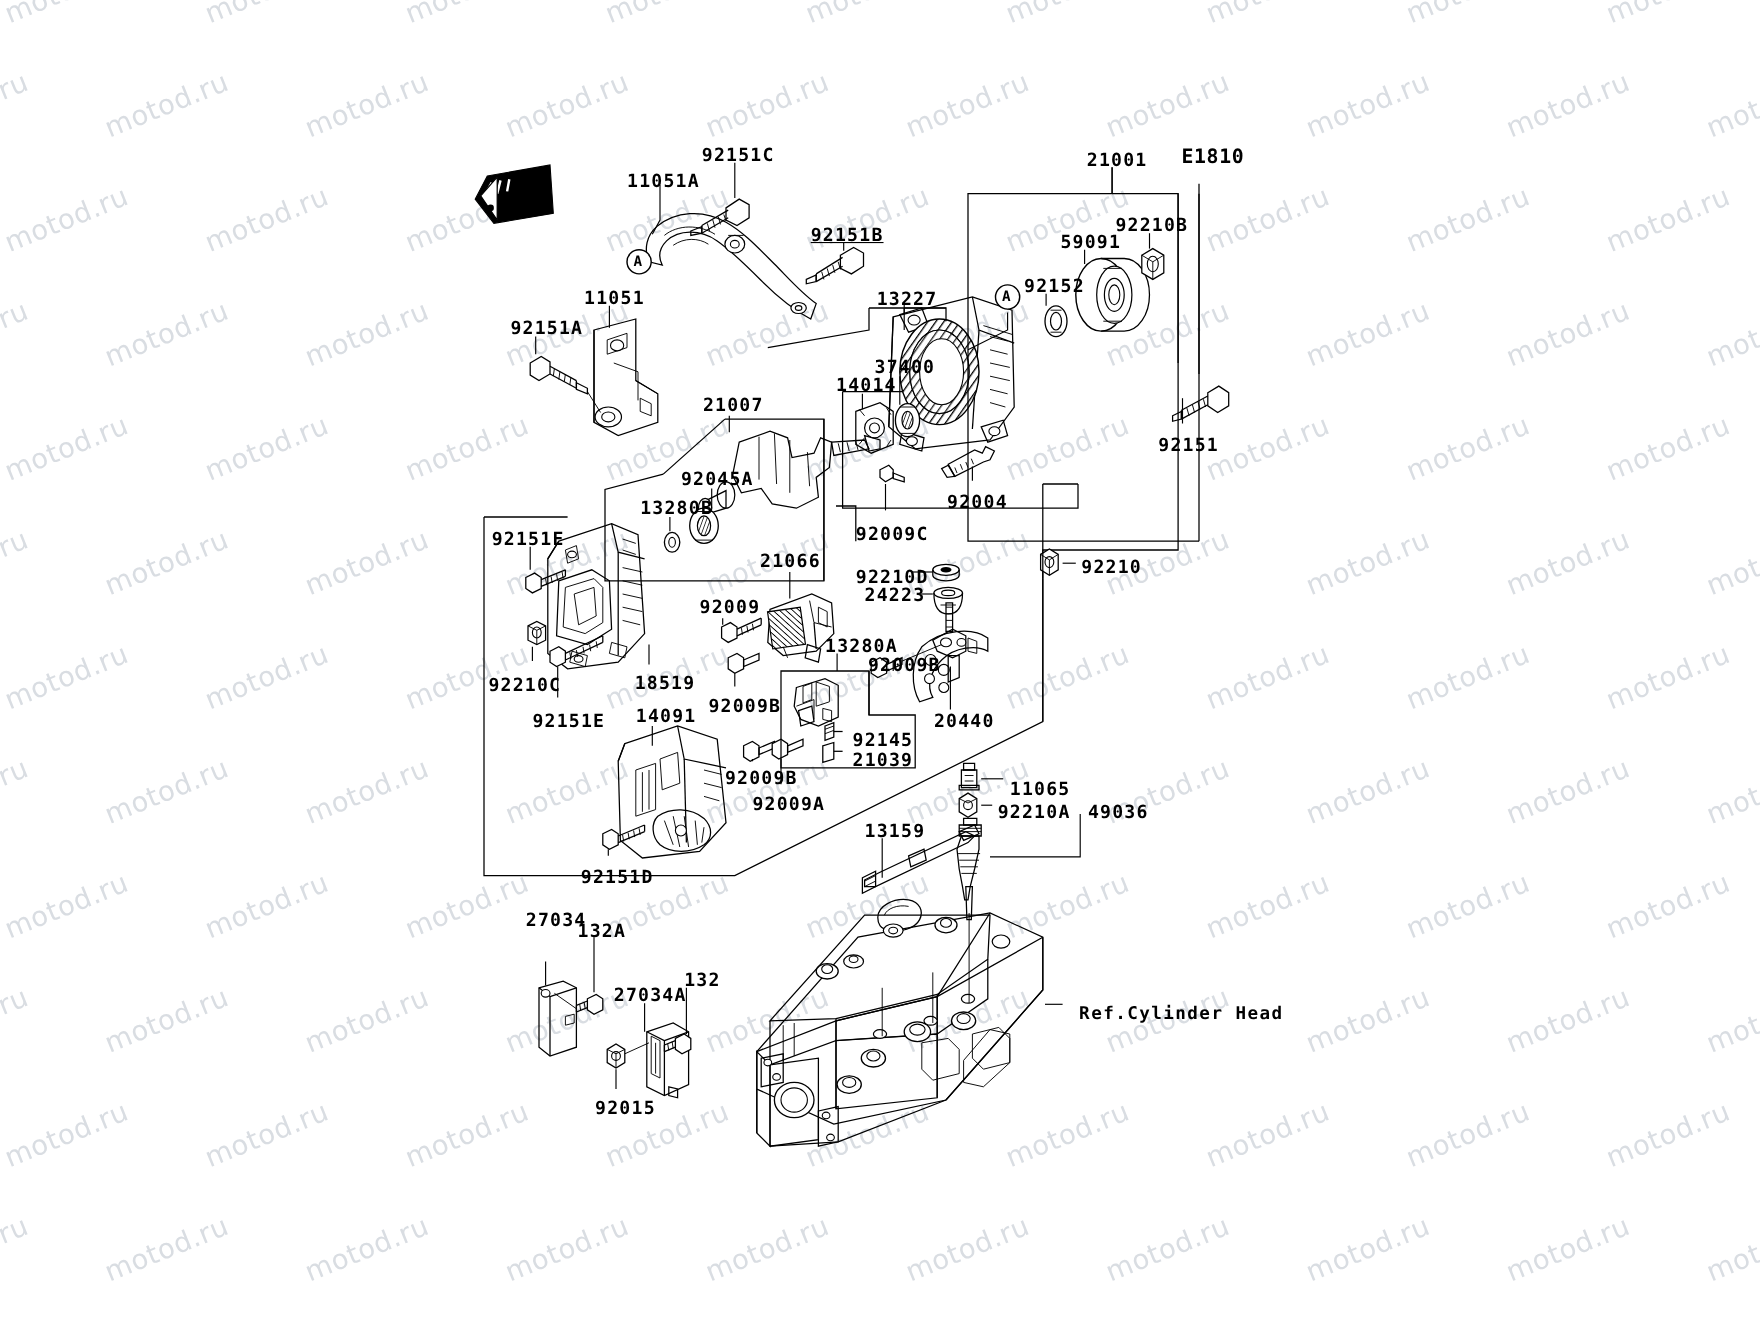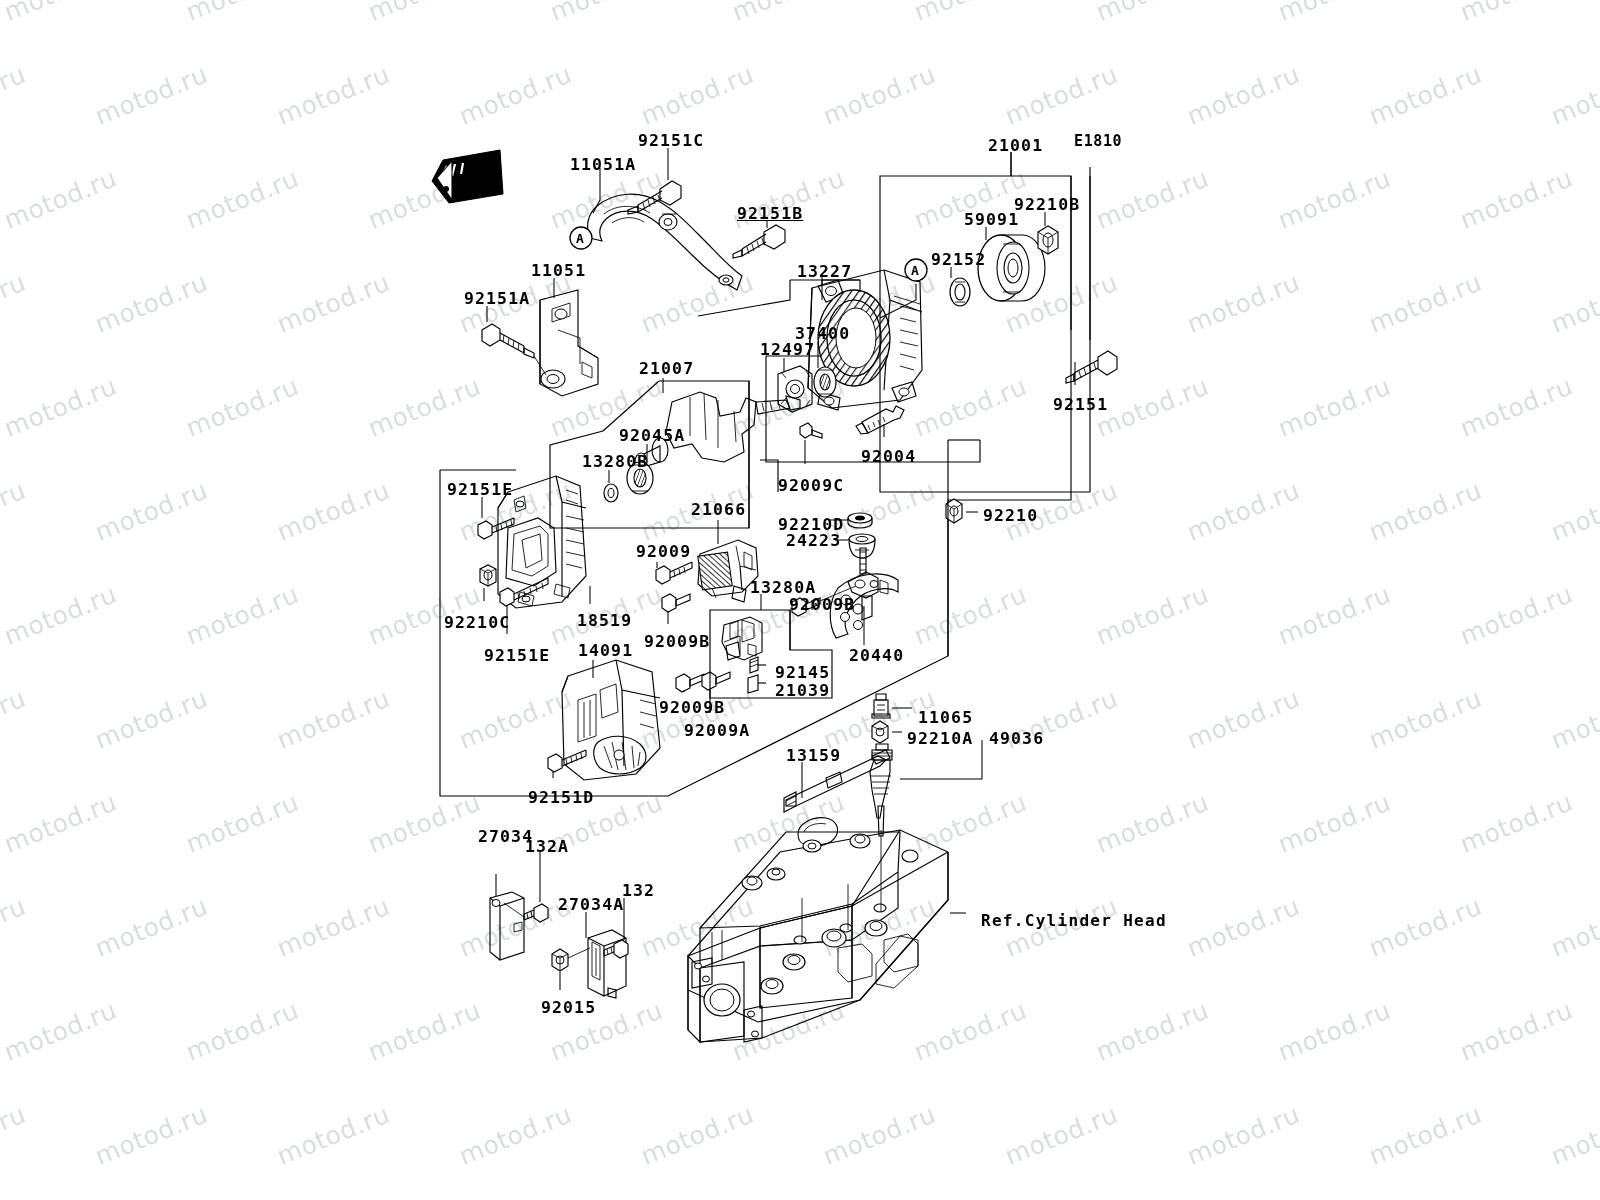--- a/index.html
+++ b/index.html
@@ -52,21 +52,21 @@
     position: absolute;
     font-family: "DejaVu Sans Mono", "Liberation Mono", monospace;
     font-size: 16.5px;
     font-weight: bold;
     color: #000000;
     white-space: nowrap;
     letter-spacing: 1.1px;
     line-height: 1;
   }
   .lbl.small {
-    font-size: 15px;
+    font-size: 18px;
     letter-spacing: 0.6px;
   }
   .lbl.ref {
     font-size: 16px;
     letter-spacing: 1.3px;
   }
   .lbl.circ {
     font-size: 13px;
     letter-spacing: 0;
     font-weight: bold;
@@ -776,21 +776,21 @@
     <div class="lbl" style="left:988px;top:138px;">21001</div>
     <div class="lbl small" style="left:1074px;top:134px;">E1810</div>
     <div class="lbl" style="left:737px;top:206px;text-decoration:underline;">92151B</div>
     <div class="lbl" style="left:1014px;top:197px;">92210B</div>
     <div class="lbl" style="left:964px;top:212px;">59091</div>
     <div class="lbl" style="left:797px;top:264px;">13227</div>
     <div class="lbl" style="left:931px;top:252px;">92152</div>
     <div class="lbl" style="left:531px;top:263px;">11051</div>
     <div class="lbl" style="left:464px;top:291px;">92151A</div>
     <div class="lbl" style="left:795px;top:326px;">37400</div>
-    <div class="lbl" style="left:760px;top:342px;">12497</div>
+    <div class="lbl" style="left:760px;top:342px;">14014</div>
     <div class="lbl" style="left:639px;top:361px;">21007</div>
     <div class="lbl" style="left:1053px;top:397px;">92151</div>
     <div class="lbl" style="left:619px;top:428px;">92045A</div>
     <div class="lbl" style="left:861px;top:449px;">92004</div>
     <div class="lbl" style="left:582px;top:454px;">13280B</div>
     <div class="lbl" style="left:778px;top:478px;">92009C</div>
     <div class="lbl" style="left:447px;top:482px;">92151E</div>
     <div class="lbl" style="left:691px;top:502px;">21066</div>
     <div class="lbl" style="left:983px;top:508px;">92210</div>
     <div class="lbl" style="left:778px;top:517px;">92210D</div>

